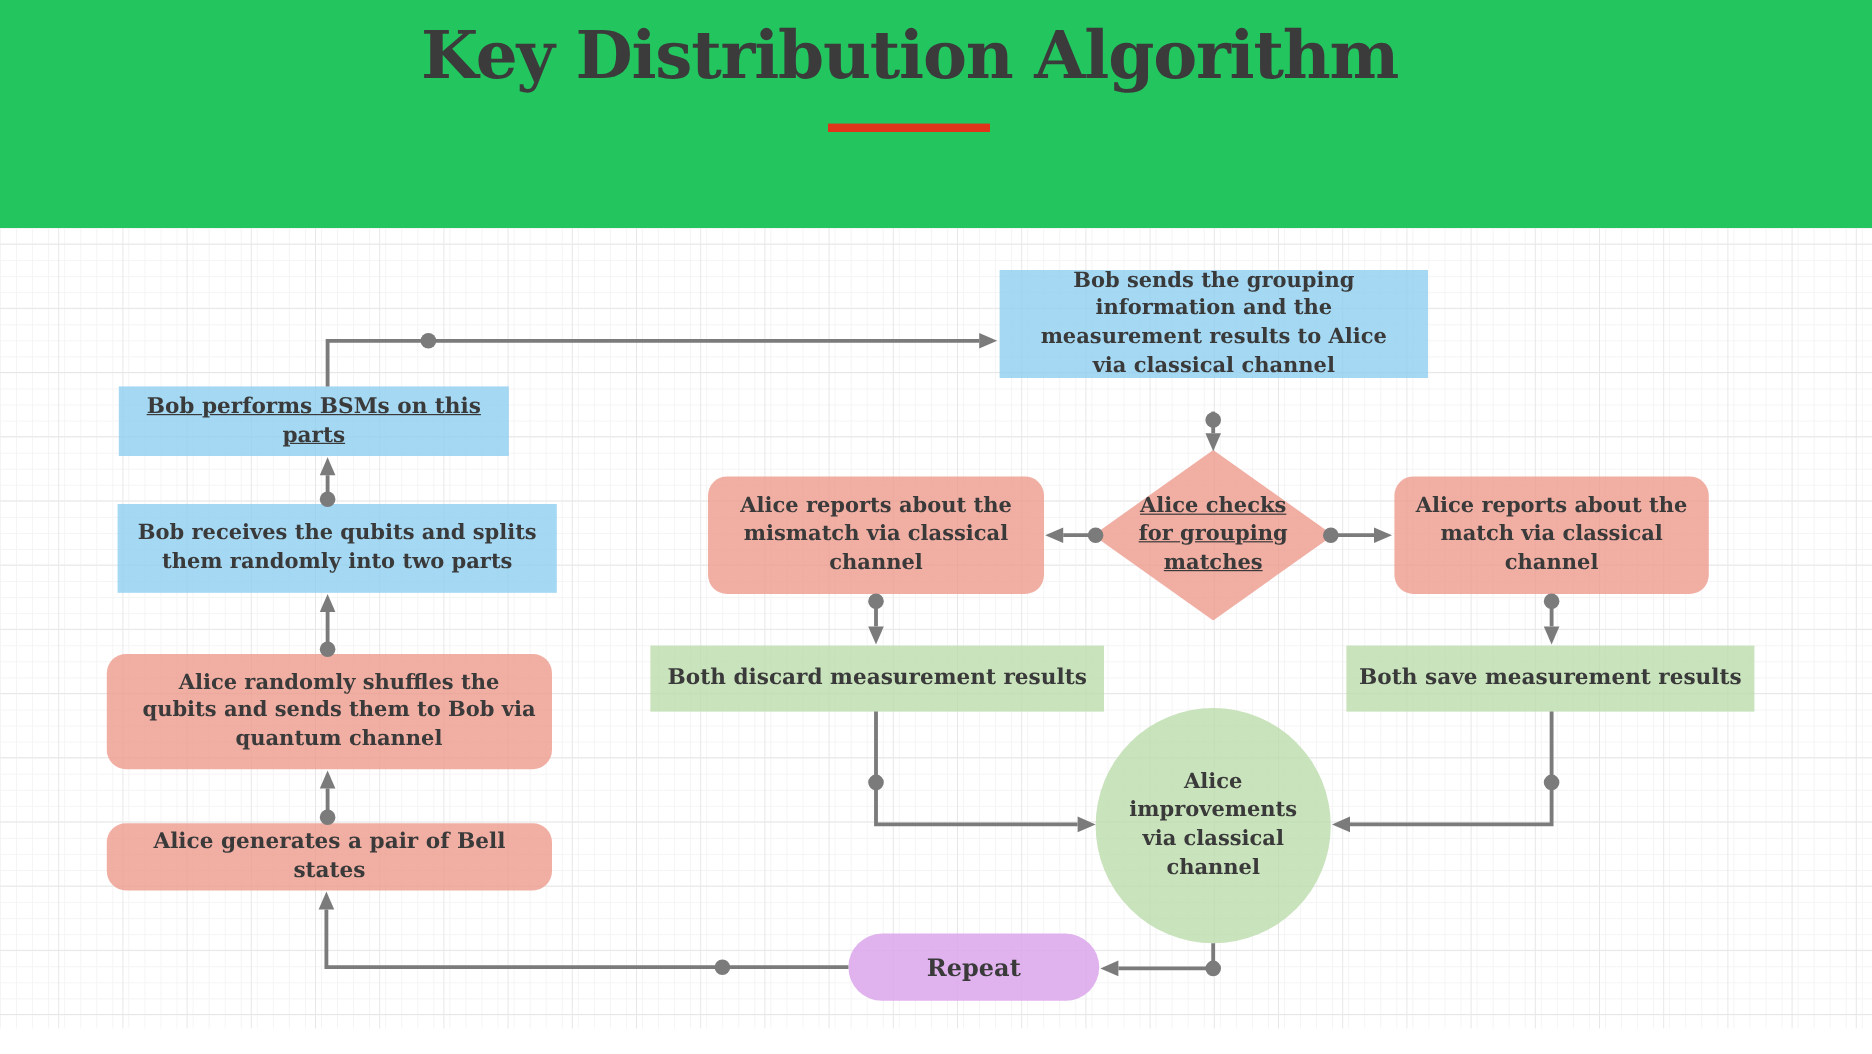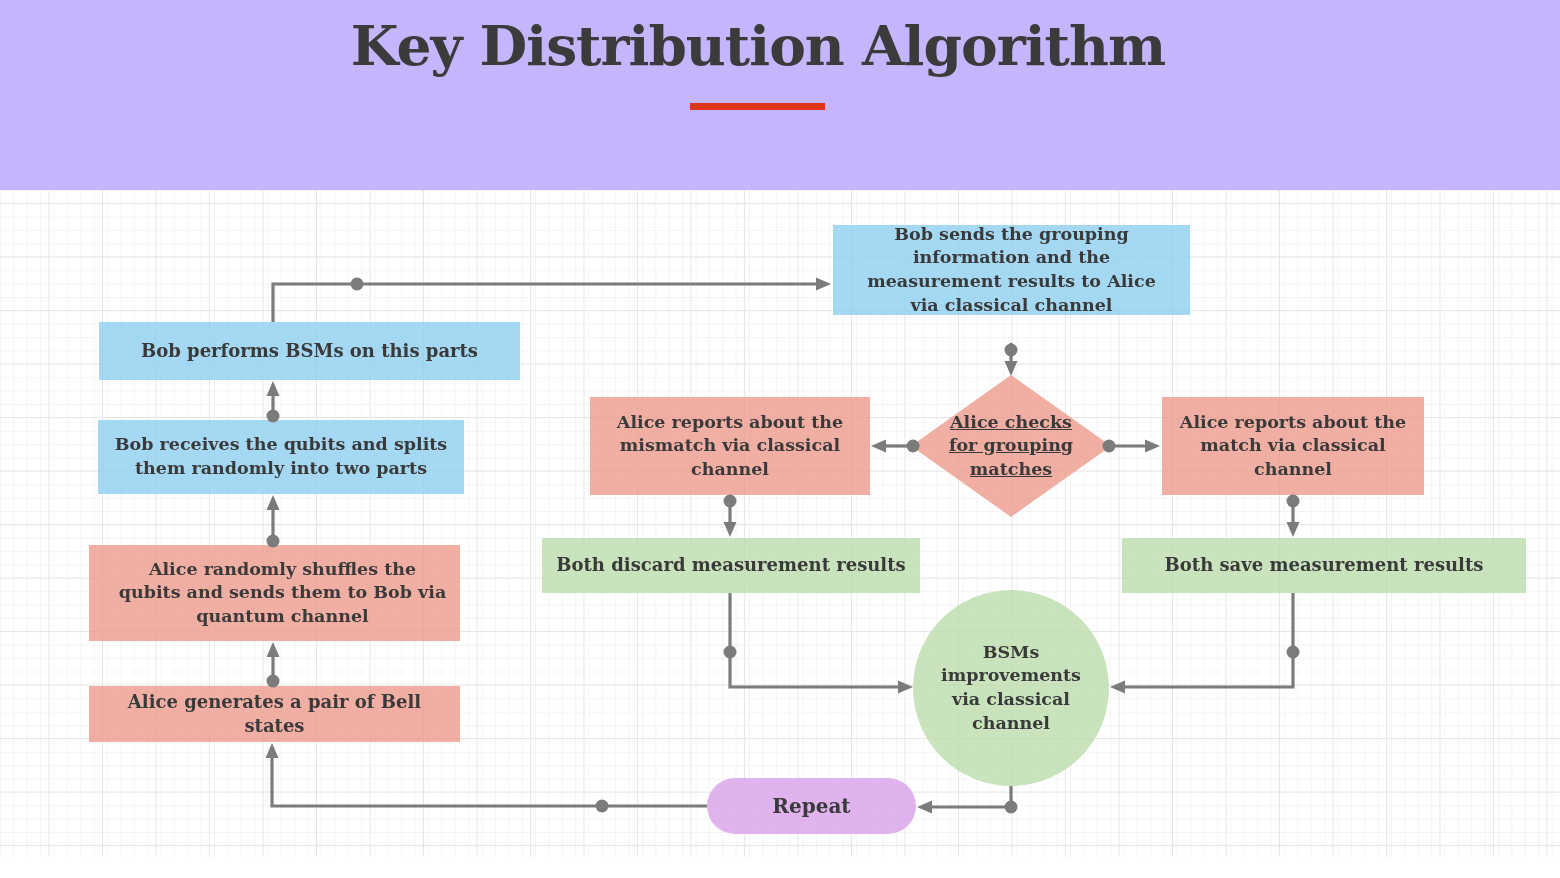--- a/index.html
+++ b/index.html
@@ -5,21 +5,21 @@
   html,body{margin:0;padding:0;}
   body{
     width:1560px;height:878px;position:relative;overflow:hidden;
     background:#ffffff;
     font-family:"DejaVu Serif","Liberation Serif",serif;
   }
   
   .header{
     position:absolute;left:0;top:0;width:1560px;height:190px;
     display:flex;flex-direction:column;align-items:center;
-    background:#c4b5fd;z-index:3;
+    background:#22c55e;z-index:3;
   }
   .header-inner{position:relative;left:-22px;display:flex;flex-direction:column;align-items:center;}
   .page-title{
     margin-top:12px;
     font-size:55px;font-weight:bold;color:#3b3b3b;
     letter-spacing:-1px;line-height:1.25;
   }
   .title-underline{
     margin-top:22px;width:135px;height:7px;background:#e0341b;
   }
@@ -37,21 +37,21 @@
     z-index:0;
   }
   
   .node{
     position:absolute;display:flex;align-items:center;justify-content:center;
     text-align:center;font-weight:bold;color:#3a3a3a;
     font-size:17.5px;line-height:1.35;white-space:pre-line;
     z-index:1;box-sizing:border-box;padding:4px 8px;
   }
   .blue   {background:rgba(143,206,240,0.8);}
-  .salmon {background:rgba(238,155,141,0.8);}
+  .salmon {background:rgba(238,155,141,0.8);border-radius:16px;}
   .green  {background:rgba(188,220,171,0.8);}
   .purple {background:rgba(218,164,235,0.85);}
   .diamond{
     clip-path:polygon(50% 0, 100% 50%, 50% 100%, 0 50%);
     padding:10px 34px;
     text-decoration:underline;
   }
   .circle {border-radius:50%;}
   .pill   {border-radius:28px;font-size:20px;}
   .single {font-size:18px;}
@@ -120,21 +120,21 @@
 </div>
 <div class="node salmon" style="left:89px;top:545px;width:371px;height:96px;padding-left:24px;">
   <span>Alice randomly shuffles the
 qubits and sends them to Bob via
 quantum channel</span>
 </div>
 <div class="node blue" style="left:98px;top:420px;width:366px;height:74px;">
   <span>Bob receives the qubits and splits
 them randomly into two parts</span>
 </div>
-<div class="node blue single" style="left:99px;top:322px;width:421px;height:58px;">
+<div class="node blue single" style="left:99px;top:322px;width:325px;height:58px;text-decoration:underline;">
   <span>Bob performs BSMs on this parts</span>
 </div>
 
 <div class="node blue" style="left:833px;top:225px;width:357px;height:90px;">
   <span>Bob sends the grouping
 information and the
 measurement results to Alice
 via classical channel</span>
 </div>
 <div class="node salmon diamond" style="left:911px;top:375px;width:200px;height:142px;">
@@ -148,24 +148,24 @@
 channel</span>
 </div>
 <div class="node salmon" style="left:1162px;top:397px;width:262px;height:98px;">
   <span>Alice reports about the
 match via classical
 channel</span>
 </div>
 <div class="node green single" style="left:542px;top:538px;width:378px;height:55px;">
   <span>Both discard measurement results</span>
 </div>
-<div class="node green single" style="left:1122px;top:538px;width:404px;height:55px;">
+<div class="node green single" style="left:1122px;top:538px;width:340px;height:55px;">
   <span>Both save measurement results</span>
 </div>
 <div class="node green circle" style="left:913px;top:590px;width:196px;height:196px;">
-  <span>BSMs
+  <span>Alice
 improvements
 via classical
 channel</span>
 </div>
 <div class="node purple pill" style="left:707px;top:778px;width:209px;height:56px;">
   <span>Repeat</span>
 </div>
 
 </body></html>

